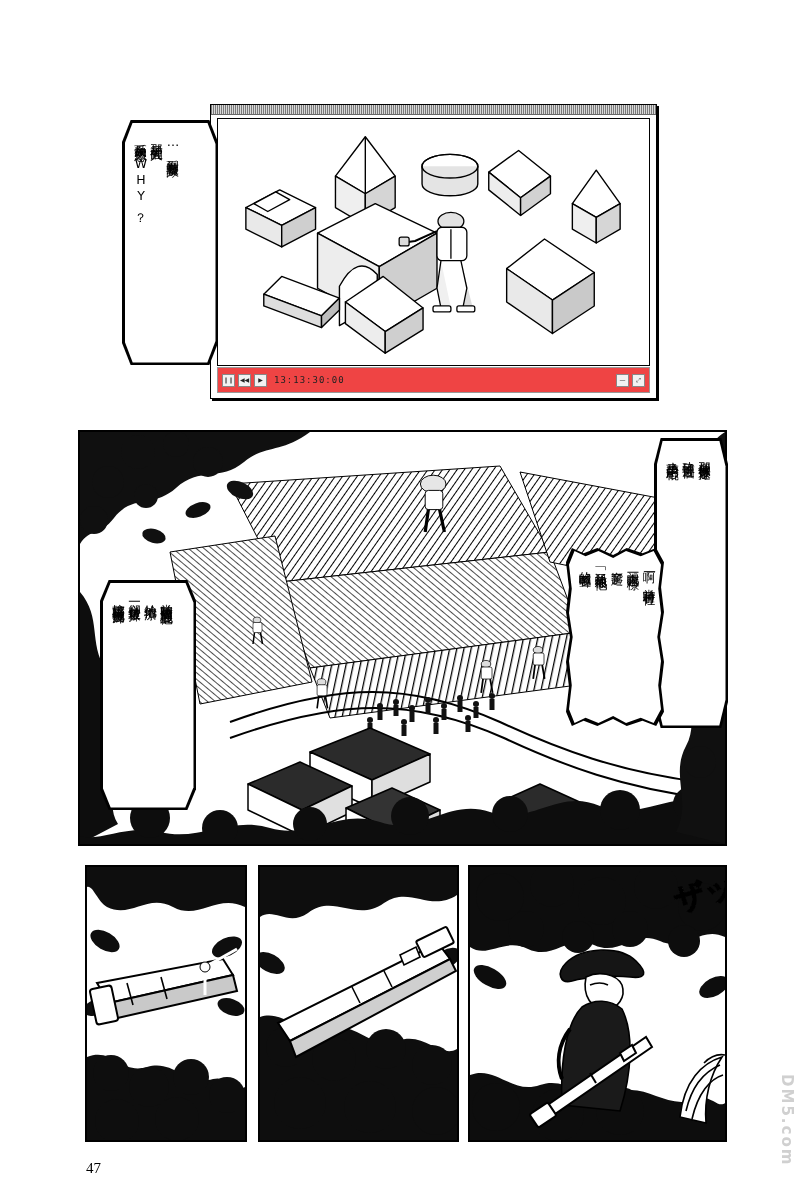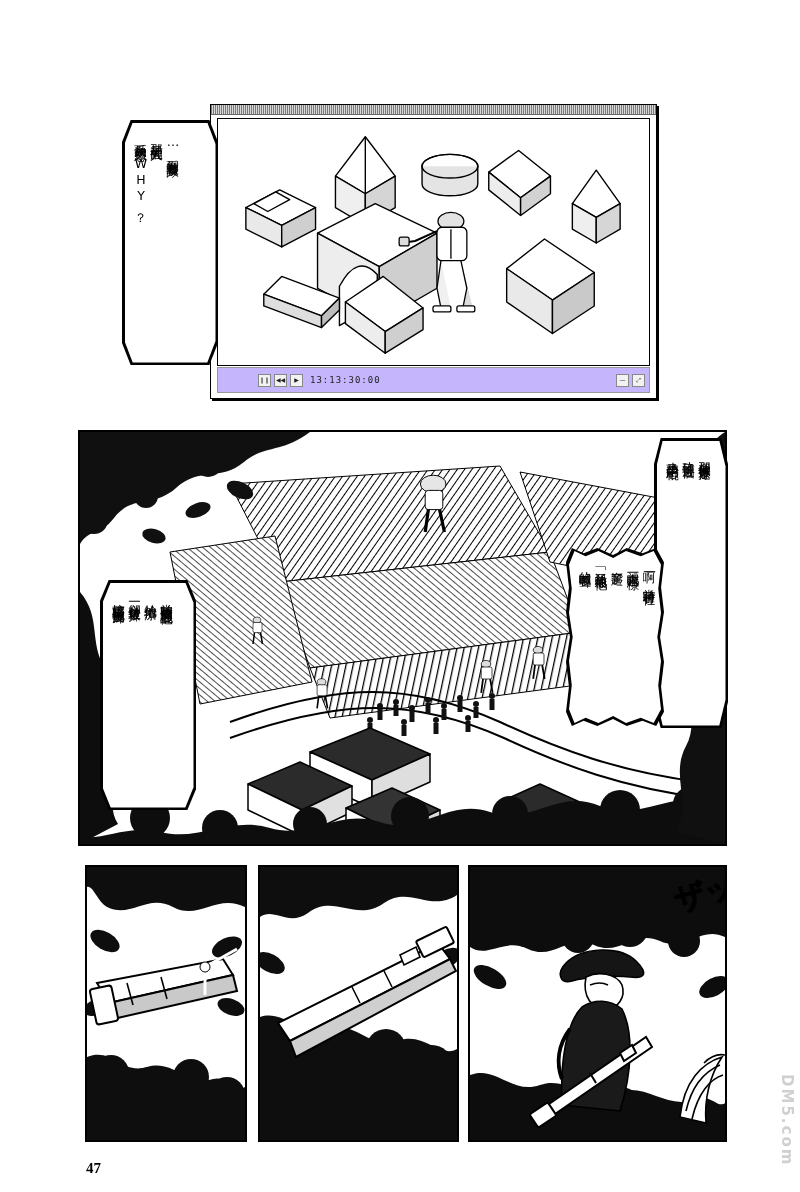--- a/index.html
+++ b/index.html
@@ -39,41 +39,41 @@
   .oct .vtext,.jag .vtext{padding:11px 8px;font-size:12.5px;}
 
   
   #panel1{left:210px;top:104px;width:445px;height:293px;border:1px solid #000;
           background:#fff;box-shadow:2px 2px 0 #000;}
   .win-title{height:9px;background:repeating-linear-gradient(90deg,#7a7a7a 0 1px,#d9d9d9 1px 2px);
              border-bottom:1px solid #666;}
   .win-view{position:absolute;left:6px;top:13px;right:6px;bottom:32px;
             border:1px solid #000;background:#fff;overflow:hidden;}
   .win-bottom{position:absolute;left:6px;right:6px;bottom:5px;height:24px;
-              border:1px solid #999;background:#c4b5fd;padding-left:36px;}
+              border:1px solid #999;background:#ef4444;}
   .ctrl-row{display:flex;align-items:center;height:100%;padding:0 4px;gap:3px;
             font-size:8px;color:#222;}
   .ctrl-btn{width:11px;height:11px;border:1px solid #888;background:#f2f2f2;
             font-size:6px;line-height:9px;text-align:center;}
   .timecode{font-family:"DejaVu Sans Mono","Liberation Mono",monospace;font-size:9px;
             letter-spacing:1px;padding-left:4px;}
   .ctrl-right{margin-left:auto;display:flex;gap:3px;}
 
   
 
   
   #panel2{left:78px;top:430px;width:645px;height:412px;}
 
   
   #panel3{left:85px;top:865px;width:158px;height:273px;}
   #panel4{left:258px;top:865px;width:197px;height:273px;}
   #panel5{left:468px;top:865px;width:255px;height:273px;}
 
   
-  #pageno{position:absolute;left:86px;top:1160px;font-size:15px;font-weight:bold;
+  #pageno{position:absolute;left:86px;top:1160px;font-size:15px;font-weight:normal;
           font-family:"Liberation Serif",serif;}
   
   #wm{position:absolute;right:4px;bottom:26px;writing-mode:vertical-rl;
       font-size:15px;font-weight:bold;color:#d0d0d0;letter-spacing:2px;}
 </style>
 </head>
 <body>
 
 <div class="panel" id="panel1">
   <div class="win-title"></div>

